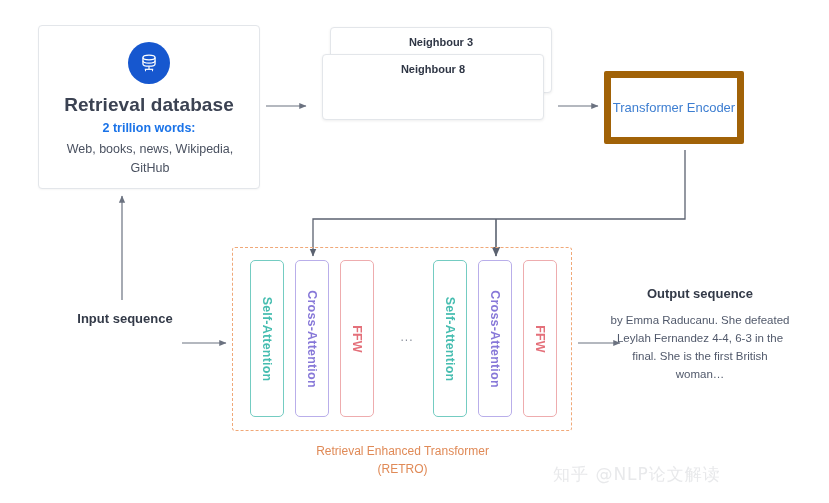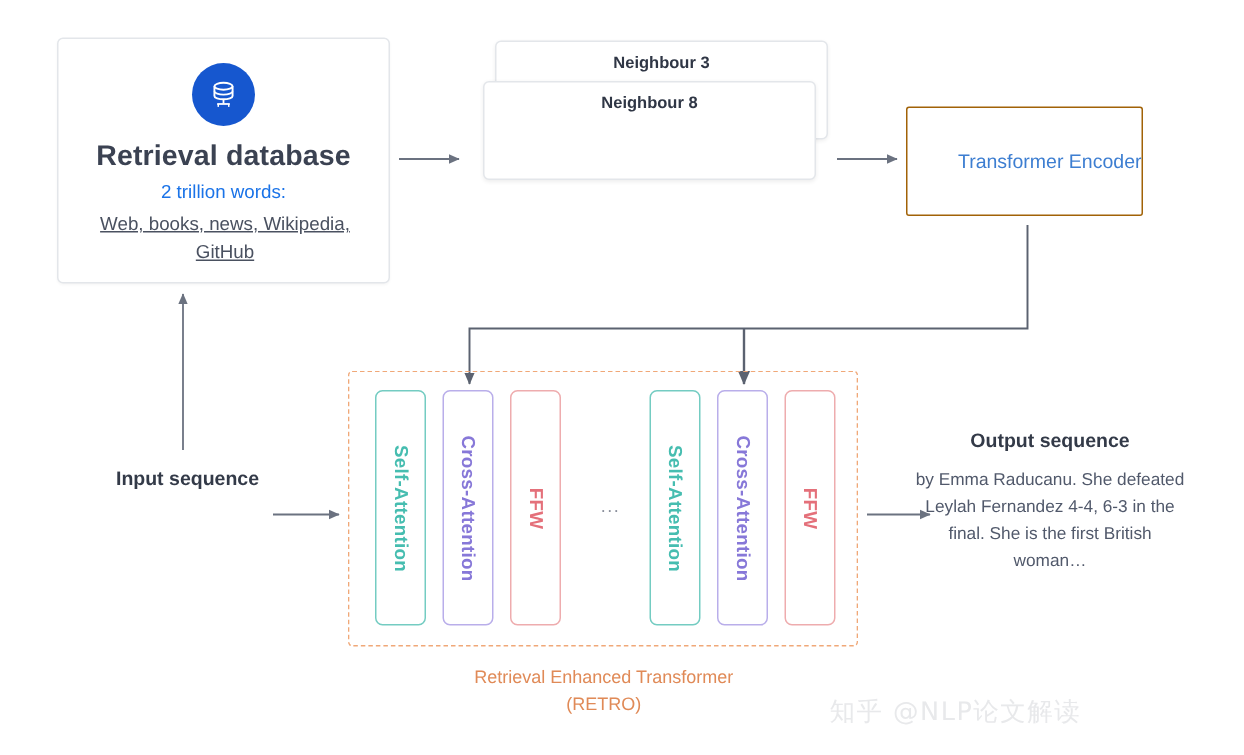--- a/index.html
+++ b/index.html
@@ -64,33 +64,32 @@
     color: #3b4252;
     letter-spacing: 0.1px;
   }
   #db-highlight {
     position: absolute;
     top: 95px;
     left: 0;
     width: 100%;
     text-align: center;
     font-size: 12.5px;
-    font-weight: 400;
+    font-weight: 700;
     color: #1a73e8;
   }
   #db-sources {
     position: absolute;
     top: 114px;
     left: 10px;
     width: 202px;
     text-align: center;
     font-size: 12.5px;
     line-height: 19px;
     color: #4a5160;
-    text-decoration: underline;
   }
 
   
   .neigh {
     box-shadow: 0 1px 3px rgba(0,0,0,0.07);
   }
   #neigh3 { left: 330px; top: 27px;  width: 222px; height: 66px; z-index: 3; }
   #neigh2 { left: 322px; top: 54px;  width: 222px; height: 66px; z-index: 4; }
   #neigh1 { left: 314px; top: 82px;  width: 214px; height: 108px; z-index: 5; }
   .neigh-title {
@@ -112,28 +111,28 @@
     font-size: 11.5px;
     line-height: 17.5px;
     color: #51596b;
   }
 
   
   #encoder {
     position: absolute;
     left: 604px;
     top: 71px;
-    width: 158px;
+    width: 140px;
     height: 73px;
-    border: 1px solid #a16207;
+    border: 7px solid #a16207;
     border-radius: 2px;
     box-sizing: border-box;
     display: flex;
     align-items: center;
-    justify-content: flex-end;
+    justify-content: center;
   }
   #encoder-label {
     text-align: center;
     font-size: 13px;
     line-height: 19px;
     color: #3d7ed1;
     font-weight: 500;
   }
 
   

